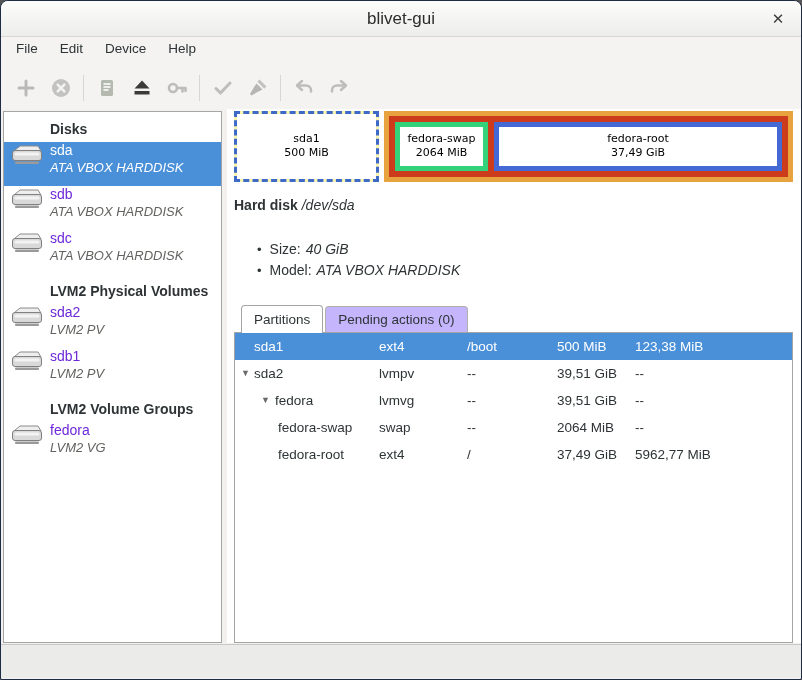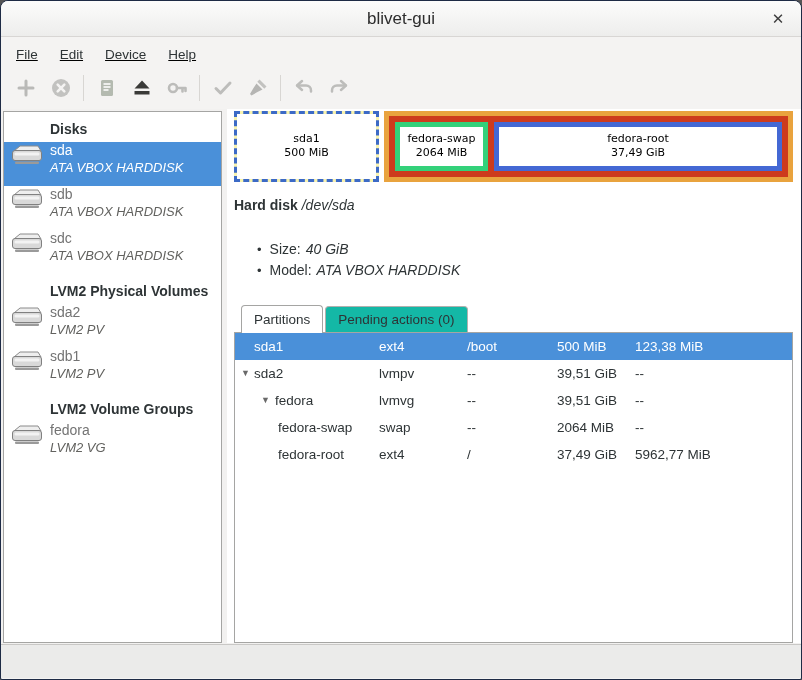--- a/index.html
+++ b/index.html
@@ -24,41 +24,41 @@
     display: flex; align-items: center; justify-content: center;
   }
   .title { font-weight: normal; font-size: 17px; color: #2d2d2d; }
   .close-btn {
     position: absolute; right: 12px; top: 50%; transform: translateY(-50%);
     font-size: 15px; color: #3d3d3d; width: 22px; height: 22px;
     display: flex; align-items: center; justify-content: center; cursor: default;
   }
 
   
-  .menubar { height: 29px; background: #f4f3f2; display: flex; align-items: flex-end; padding-left: 4px; text-decoration: underline; }
+  .menubar { height: 29px; background: #f4f3f2; display: flex; align-items: flex-start; padding-left: 4px; }
   .menu-item { font-size: 13.5px; color: #2e3436; padding: 4px 11px; }
 
   
   .toolbar { height: 43px; background: #f4f3f2; display: flex; align-items: center; padding-left: 7px; }
   .tool-btn { width: 35px; height: 34px; display: flex; align-items: center; justify-content: center; }
   .tool-sep { width: 1px; height: 26px; background: #d8d6d3; margin: 0 5px; }
 
   
   .main { height: 535px; display: flex; background: #f2f1f0; }
 
   
   .sidebar {
     width: 219px; margin: 2px 0 1px 2px;
     background: #fff; border: 1px solid #a5a5a3;
     overflow: hidden;
   }
   .side-header { font-weight: bold; font-size: 14px; color: #2e3436; padding: 9px 0 5px 46px; }
   .side-item { height: 44px; display: flex; }
   .side-item .icon-box { width: 46px; display: flex; justify-content: center; }
-  .si-name { font-size: 14px; color: #737373; display: block; line-height: 1.25; }
+  .si-name { font-size: 14px; color: #6d28d9; display: block; line-height: 1.25; }
   .si-desc { font-size: 13px; font-style: italic; color: #62625f; display: block; line-height: 1.2; }
   .side-item.selected { background: #4a90d9; }
   .side-item.selected .si-name, .side-item.selected .si-desc { color: #fff; }
 
   
   .content { flex: 1; background: #fff; margin: 0 0 1px 5px; padding: 2px 8px 0 7px; display: flex; flex-direction: column; }
 
   
   .viz { height: 71px; display: flex; }
   .viz-sel-wrap { width: 145px; background: #f8f3ae; margin-right: 5px; }
@@ -81,21 +81,21 @@
   .dev-bullets { margin-top: 26px; list-style: none; }
   .dev-bullets li { font-size: 14px; color: #2e3436; height: 21px; display: flex; align-items: center; padding-left: 23px; }
   .bullet { margin-right: 8px; font-size: 13px; }
   .dev-val { font-style: italic; margin-left: 5px; }
 
   
   .tabs { margin-top: 24px; display: flex; align-items: flex-end; padding-left: 7px; height: 27px; }
   .tab {
     font-size: 13.5px; color: #2e3436; padding: 5px 12px 6px 12px;
     border: 1px solid #b2b0ae; border-bottom: none; border-radius: 4px 4px 0 0;
-    background: #14b8a6; position: relative; top: 1px; margin-right: 2px;
+    background: #c4b5fd; position: relative; top: 1px; margin-right: 2px;
   }
   .tab.active { background: #fff; border-color: #a5a5a3; z-index: 2; padding-top: 6px; }
 
   .panel { border: 1px solid #a5a5a3; background: #fff; height: 312px; position: relative; z-index: 1; }
 
   
   .thead { display: flex; height: 28px; background: #f7f7f6; border-bottom: 1px solid #d9d8d6; }
   .th {
     font-size: 13.5px; font-weight: bold; color: #8b8e91;
     display: flex; align-items: center; padding-left: 14px;

